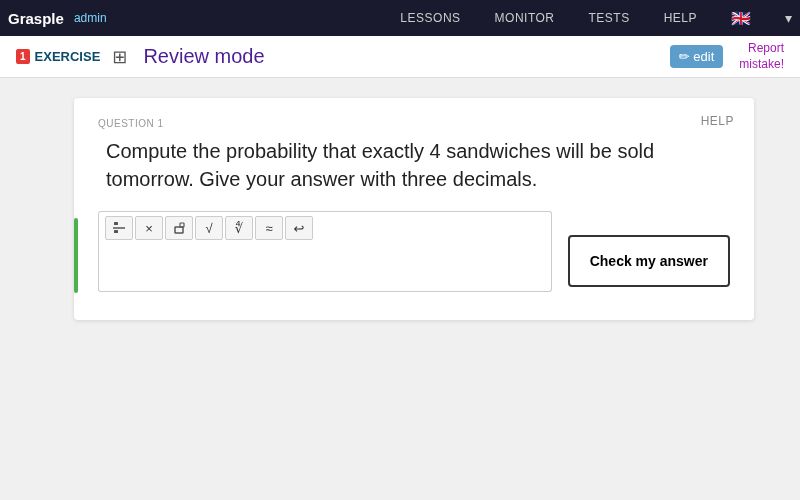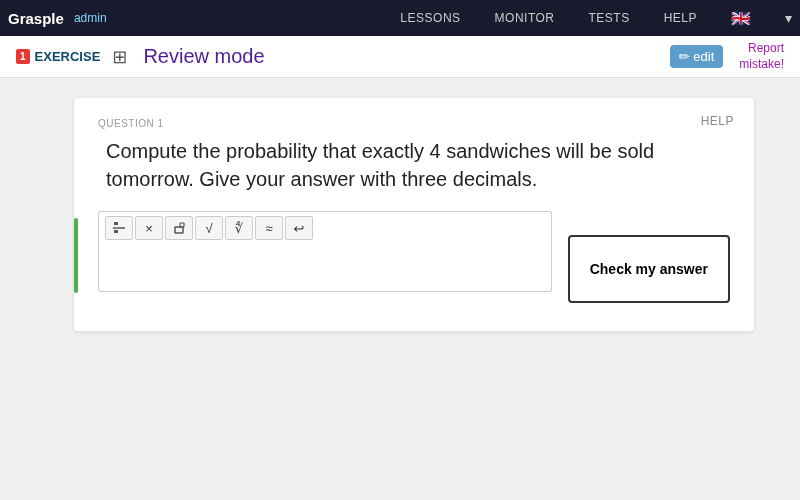--- a/index.html
+++ b/index.html
@@ -221,21 +221,21 @@
       padding: 8px 10px;
       font-size: 15px;
       outline: none;
       border-top: none;
     }
 
     .check-btn {
       background: #fff;
       border: 2px solid #333;
       border-radius: 4px;
-      padding: 24px 20px;
+      padding: 16px 20px;
       font-size: 14px;
       font-weight: bold;
       cursor: pointer;
       white-space: nowrap;
       margin-top: 24px;
       min-width: 130px;
     }
   </style>
 </head>
 <body>

